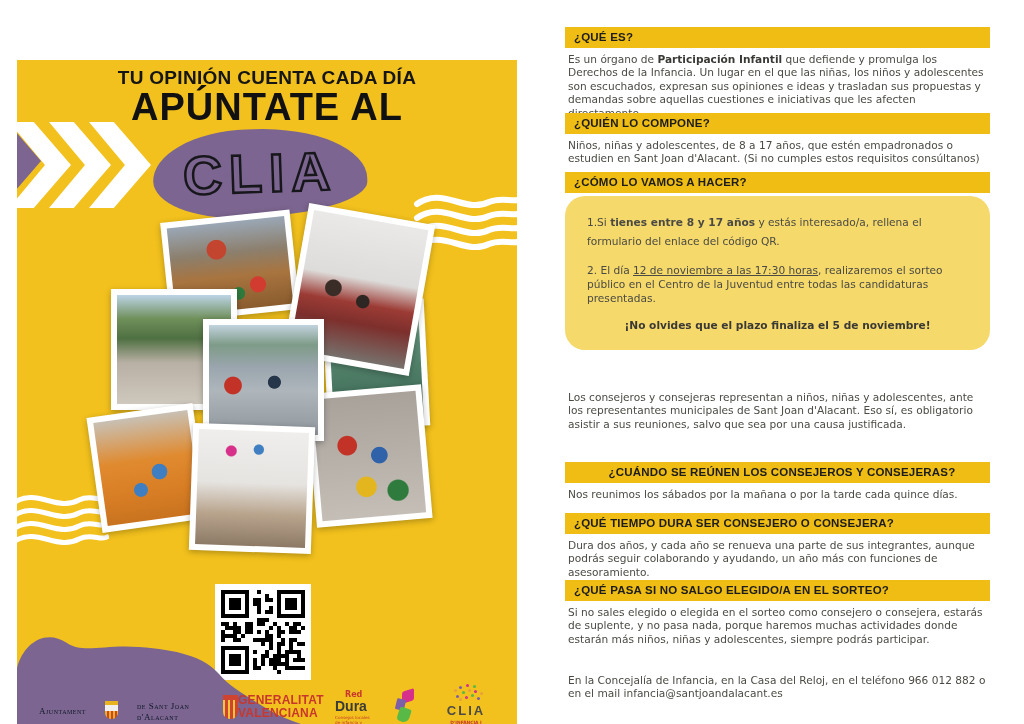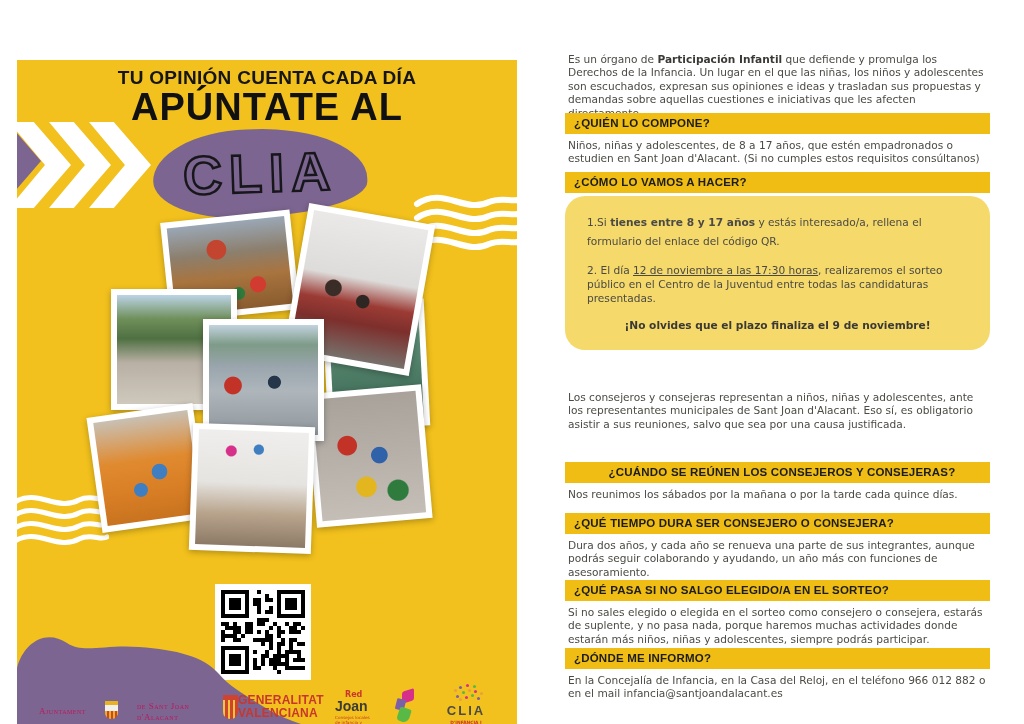--- a/index.html
+++ b/index.html
@@ -61,21 +61,21 @@
       display:flex;align-items:center;justify-content:center;}
   .qr-grid{position:relative;width:84px;height:84px;background:#fff;}
   .qm{position:absolute;width:4px;height:4px;background:#000;}
   .qf{position:absolute;box-sizing:border-box;width:28px;height:28px;border:4px solid #000;background:#fff;}
   .qf div{margin:4px;width:12px;height:12px;background:#000;}
 
   .blob-bottom{position:absolute;left:0;bottom:0;width:322px;height:100px;}
 
   
   .logo-aj{position:absolute;left:22px;top:638px;display:flex;align-items:flex-start;gap:19px;
-           color:#be185d;font-family:"Liberation Serif",serif;}
+           color:#0f172a;font-family:"Liberation Serif",serif;}
   .aj-word{font-size:9px;letter-spacing:.5px;font-variant:small-caps;margin-top:8px;}
   .aj-shield{width:13px;height:18px;margin-top:3px;border-radius:0 0 6px 6px;overflow:hidden;
              background:linear-gradient(180deg,#e9b31f 0 4px,#f2f0ec 4px 10px,
                         rgba(0,0,0,0) 10px),repeating-linear-gradient(90deg,#e9b31f 0 2px,#cf4431 2px 4px);}
   .aj-lines{display:flex;flex-direction:column;font-size:9px;letter-spacing:.5px;font-variant:small-caps;margin-top:3px;line-height:1.25;}
 
   .logo-gva{position:absolute;left:206px;top:634px;display:flex;gap:0;align-items:center;}
   .gva-shield{width:15px;height:24px;border-radius:0 0 7px 7px;
               background:linear-gradient(180deg,#cf4431 0 5px,rgba(0,0,0,0) 5px),
                          repeating-linear-gradient(90deg,#f3c53a 0 2.5px,#cf4431 2.5px 5px);}
@@ -330,62 +330,62 @@
       <span class="gva-shield"></span>
       <span class="gva-text">
         <div>GENERALITAT</div>
         <div>VALENCIANA</div>
       </span>
     </div>
 
     <div class="logo-rc">
       <span class="rc-col">
         <span class="rc-red">Red</span>
-        <span class="rc-main">Joan</span>
+        <span class="rc-main">Dura</span>
         <span class="rc-sub">Consejos locales de infancia y adolescencia</span>
       </span>
       <span class="rc-map">
         <span class="m1"></span>
           <span class="m2"></span>
           <span class="m3"></span>
       </span>
     </div>
 
     <div class="logo-clia">
       <div class="clia-dots"></div>
       <div class="clia-main">CLIA</div>
       <div class="clia-sub1">D'INFÀNCIA I ADOLESCÈNCIA</div>
       <div class="clia-sub2">SANT JOAN D'ALACANT</div>
     </div>
   </div>
 
   <div class="page-right">
 
+    <div class="bar b1">¿QUÉ ES?</div>
     <p class="body t1" style="margin:0;"><span>Es un  órgano de </span><b>Participación Infantil</b><span> que defiende y promulga los Derechos de la Infancia. Un lugar en el que las niñas, los niños y adolescentes son escuchados, expresan sus opiniones e ideas y trasladan sus propuestas y demandas sobre aquellas cuestiones e iniciativas que les afecten directamente.</span></p>
 
     <div class="bar b2">¿QUIÉN LO COMPONE?</div>
     <p class="body t2" style="margin:0;">Niños, niñas y adolescentes, de 8 a 17 años, que estén empadronados o estudien en Sant Joan d'Alacant. (Si no cumples estos requisitos consúltanos)</p>
 
     <div class="bar b3">¿CÓMO LO VAMOS A HACER?</div>
     <div class="ybox">
       <div class="step1"><span>1.Si </span><b>tienes entre 8 y 17 años</b><span> y estás interesado/a, rellena el formulario del enlace del código QR.</span></div>
       <div class="step2"><span>2. El día </span><span class="u">12 de noviembre a las 17:30 horas</span><span>, realizaremos el sorteo público en el Centro de la Juventud entre todas las candidaturas presentadas.</span></div>
-      <div class="note">¡No olvides que el plazo finaliza el 9 de noviembre!</div>
+      <div class="note">¡No olvides que el plazo finaliza el 5 de noviembre!</div>
     </div>
 
     <div class="body t4">
       <p style="margin:0;">Los consejeros y consejeras representan a niños, niñas y adolescentes, ante los representantes municipales de Sant Joan d'Alacant. Eso sí, es obligatorio asistir a sus reuniones, salvo que sea por una causa justificada.</p>
     </div>
 
     <div class="bar b5">¿CUÁNDO SE REÚNEN LOS CONSEJEROS Y CONSEJERAS?</div>
     <p class="body t5" style="margin:0;">Nos reunimos los sábados por la mañana o por la tarde cada quince días.</p>
 
     <div class="bar b6">¿QUÉ TIEMPO DURA SER CONSEJERO O CONSEJERA?</div>
     <p class="body t6" style="margin:0;">Dura dos años, y cada año se renueva una parte de sus integrantes, aunque podrás seguir colaborando y ayudando, un año más con funciones de asesoramiento.</p>
 
     <div class="bar b7">¿QUÉ PASA SI NO SALGO ELEGIDO/A EN EL SORTEO?</div>
     <p class="body t7" style="margin:0;">Si no sales elegido o elegida en el sorteo como consejero o consejera, estarás de suplente, y no pasa nada, porque haremos muchas actividades donde estarán más niños, niñas y adolescentes, siempre podrás participar.</p>
 
-    <div class="bar b8">¿DÓNDE ME INFORMO?</div>
     <p class="body t8" style="margin:0;">En la Concejalía de Infancia, en la Casa del Reloj, en el teléfono 966 012 882 o en el mail infancia@santjoandalacant.es</p>
 
   </div>
 </div>
 
 </body></html>

